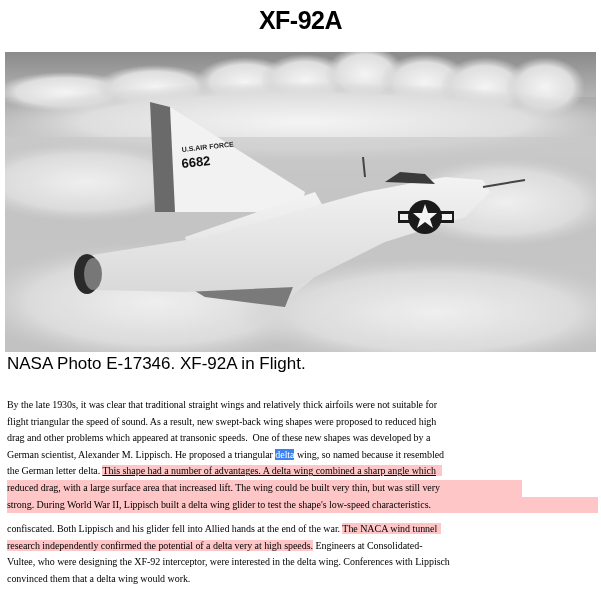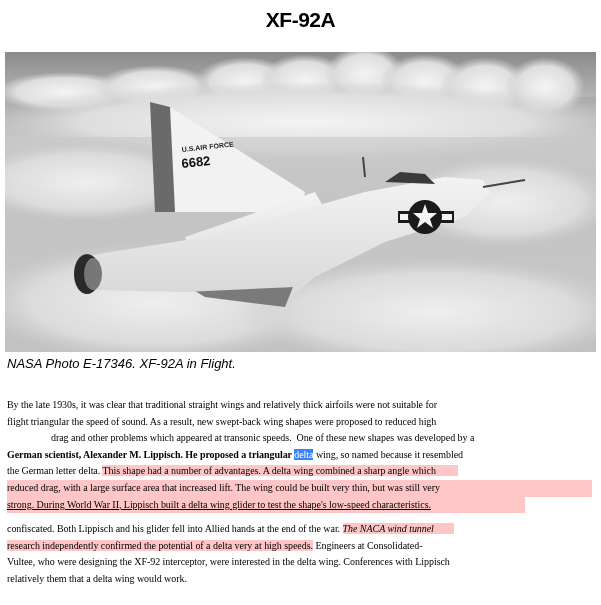--- a/index.html
+++ b/index.html
@@ -5,33 +5,33 @@
     * { margin: 0; padding: 0; box-sizing: border-box; }
     html, body {
       width: 601px; height: 605px; overflow: hidden;
       background: #ffffff; color: #000000;
     }
     .page { position: relative; width: 601px; height: 605px; }
     .title {
       position: absolute; left: 0; top: 5px; width: 601px;
       text-align: center;
       font-family: "Liberation Sans", sans-serif;
-      font-weight: bold; font-size: 21px; line-height: 30px;
+      font-weight: bold; font-size: 25px; line-height: 30px;
       letter-spacing: -0.5px;
     }
     .photo {
       position: absolute; left: 5px; top: 52px; width: 591px; height: 300px;
       overflow: hidden;
       background: linear-gradient(180deg, #8e8e8e 0%, #a5a5a5 12%, #c9c9c9 30%, #bdbdbd 55%, #c4c4c4 80%, #b8b8b8 100%);
     }
     .photo svg { display: block; }
     .caption {
       position: absolute; left: 7px; top: 357px;
       font-family: "Liberation Sans", sans-serif;
-      font-style: italic; font-size: 13px; line-height: 14px;
+      font-size: 17px; line-height: 14px;
     }
     .para {
       position: absolute; left: 7px; width: 590px;
       font-family: "Liberation Serif", serif;
       font-size: 10px; line-height: 16.6px;
       letter-spacing: -0.05px;
       word-spacing: 0px;
     }
     .p1 { top: 397px; }
     .p2 { top: 521px; }
@@ -112,27 +112,27 @@
         <text x="177" y="116" font-family="Liberation Sans, sans-serif" font-size="13" font-weight="bold" fill="#111" transform="rotate(-6 177 116)">6682</text>
       </g>
     </svg>
   </div>
 
   <div class="caption">NASA Photo E-17346. XF-92A in Flight.</div>
 
   <div class="para p1">
     <span class="line">By the late 1930s, it was clear that traditional straight wings and relatively thick airfoils were not suitable for</span>
     <span class="line">flight triangular the speed of sound. As a result, new swept-back wing shapes were proposed to reduced high</span>
-    <span class="line" style="white-space: pre; margin-left: 44px;">drag and other problems which appeared at transonic speeds.  One of these new shapes was developed by a</span>
-    <span class="line"><span style="white-space: pre; font-weight: bold;">German scientist, Alexander M. Lippisch. He proposed a triangular </span><span class="sel">delta</span><span style="white-space: pre;"> wing, so named because it resembled</span></span>
-    <span class="line"><span style="white-space: pre;">the German letter delta. </span><span class="hl" style="padding-right: 22px;">This shape had a number of advantages. A delta wing combined a sharp angle which</span></span>
-    <span class="line hl" style="width: 585px; font-family: Liberation Serif, serif;">reduced drag, with a large surface area that increased lift. The wing could be built very thin, but was still very</span>
-    <span class="line hl" style="width: 518px; text-decoration: underline;">strong. During World War II, Lippisch built a delta wing glider to test the shape's low-speed characteristics.</span>
+    <span class="line" style="white-space: pre;">drag and other problems which appeared at transonic speeds.  One of these new shapes was developed by a</span>
+    <span class="line"><span style="white-space: pre;">German scientist, Alexander M. Lippisch. He proposed a triangular </span><span class="sel">delta</span><span style="white-space: pre;"> wing, so named because it resembled</span></span>
+    <span class="line"><span style="white-space: pre;">the German letter delta. </span><span class="hl" style="padding-right: 6px; text-decoration: underline;">This shape had a number of advantages. A delta wing combined a sharp angle which</span></span>
+    <span class="line hl" style="width: 515px; font-family: Liberation Serif, serif;">reduced drag, with a large surface area that increased lift. The wing could be built very thin, but was still very</span>
+    <span class="line hl" style="width: 591px;">strong. During World War II, Lippisch built a delta wing glider to test the shape's low-speed characteristics.</span>
   </div>
 
   <div class="para p2">
-    <span class="line"><span style="white-space: pre;">confiscated. Both Lippisch and his glider fell into Allied hands at the end of the war. </span><span class="hl" style="padding-right: 20px; font-style: italic;">The NACA wind tunnel</span></span>
+    <span class="line"><span style="white-space: pre;">confiscated. Both Lippisch and his glider fell into Allied hands at the end of the war. </span><span class="hl" style="padding-right: 4px;">The NACA wind tunnel</span></span>
     <span class="line"><span class="hl">research independently confirmed the potential of a delta very at high speeds.</span><span style="white-space: pre;"> Engineers at Consolidated-</span></span>
     <span class="line">Vultee, who were designing the XF-92 interceptor, were interested in the delta wing. Conferences with Lippisch</span>
-    <span class="line">relatively them that a delta wing would work.</span>
+    <span class="line">convinced them that a delta wing would work.</span>
   </div>
 
 </div>
 
 </body></html>

